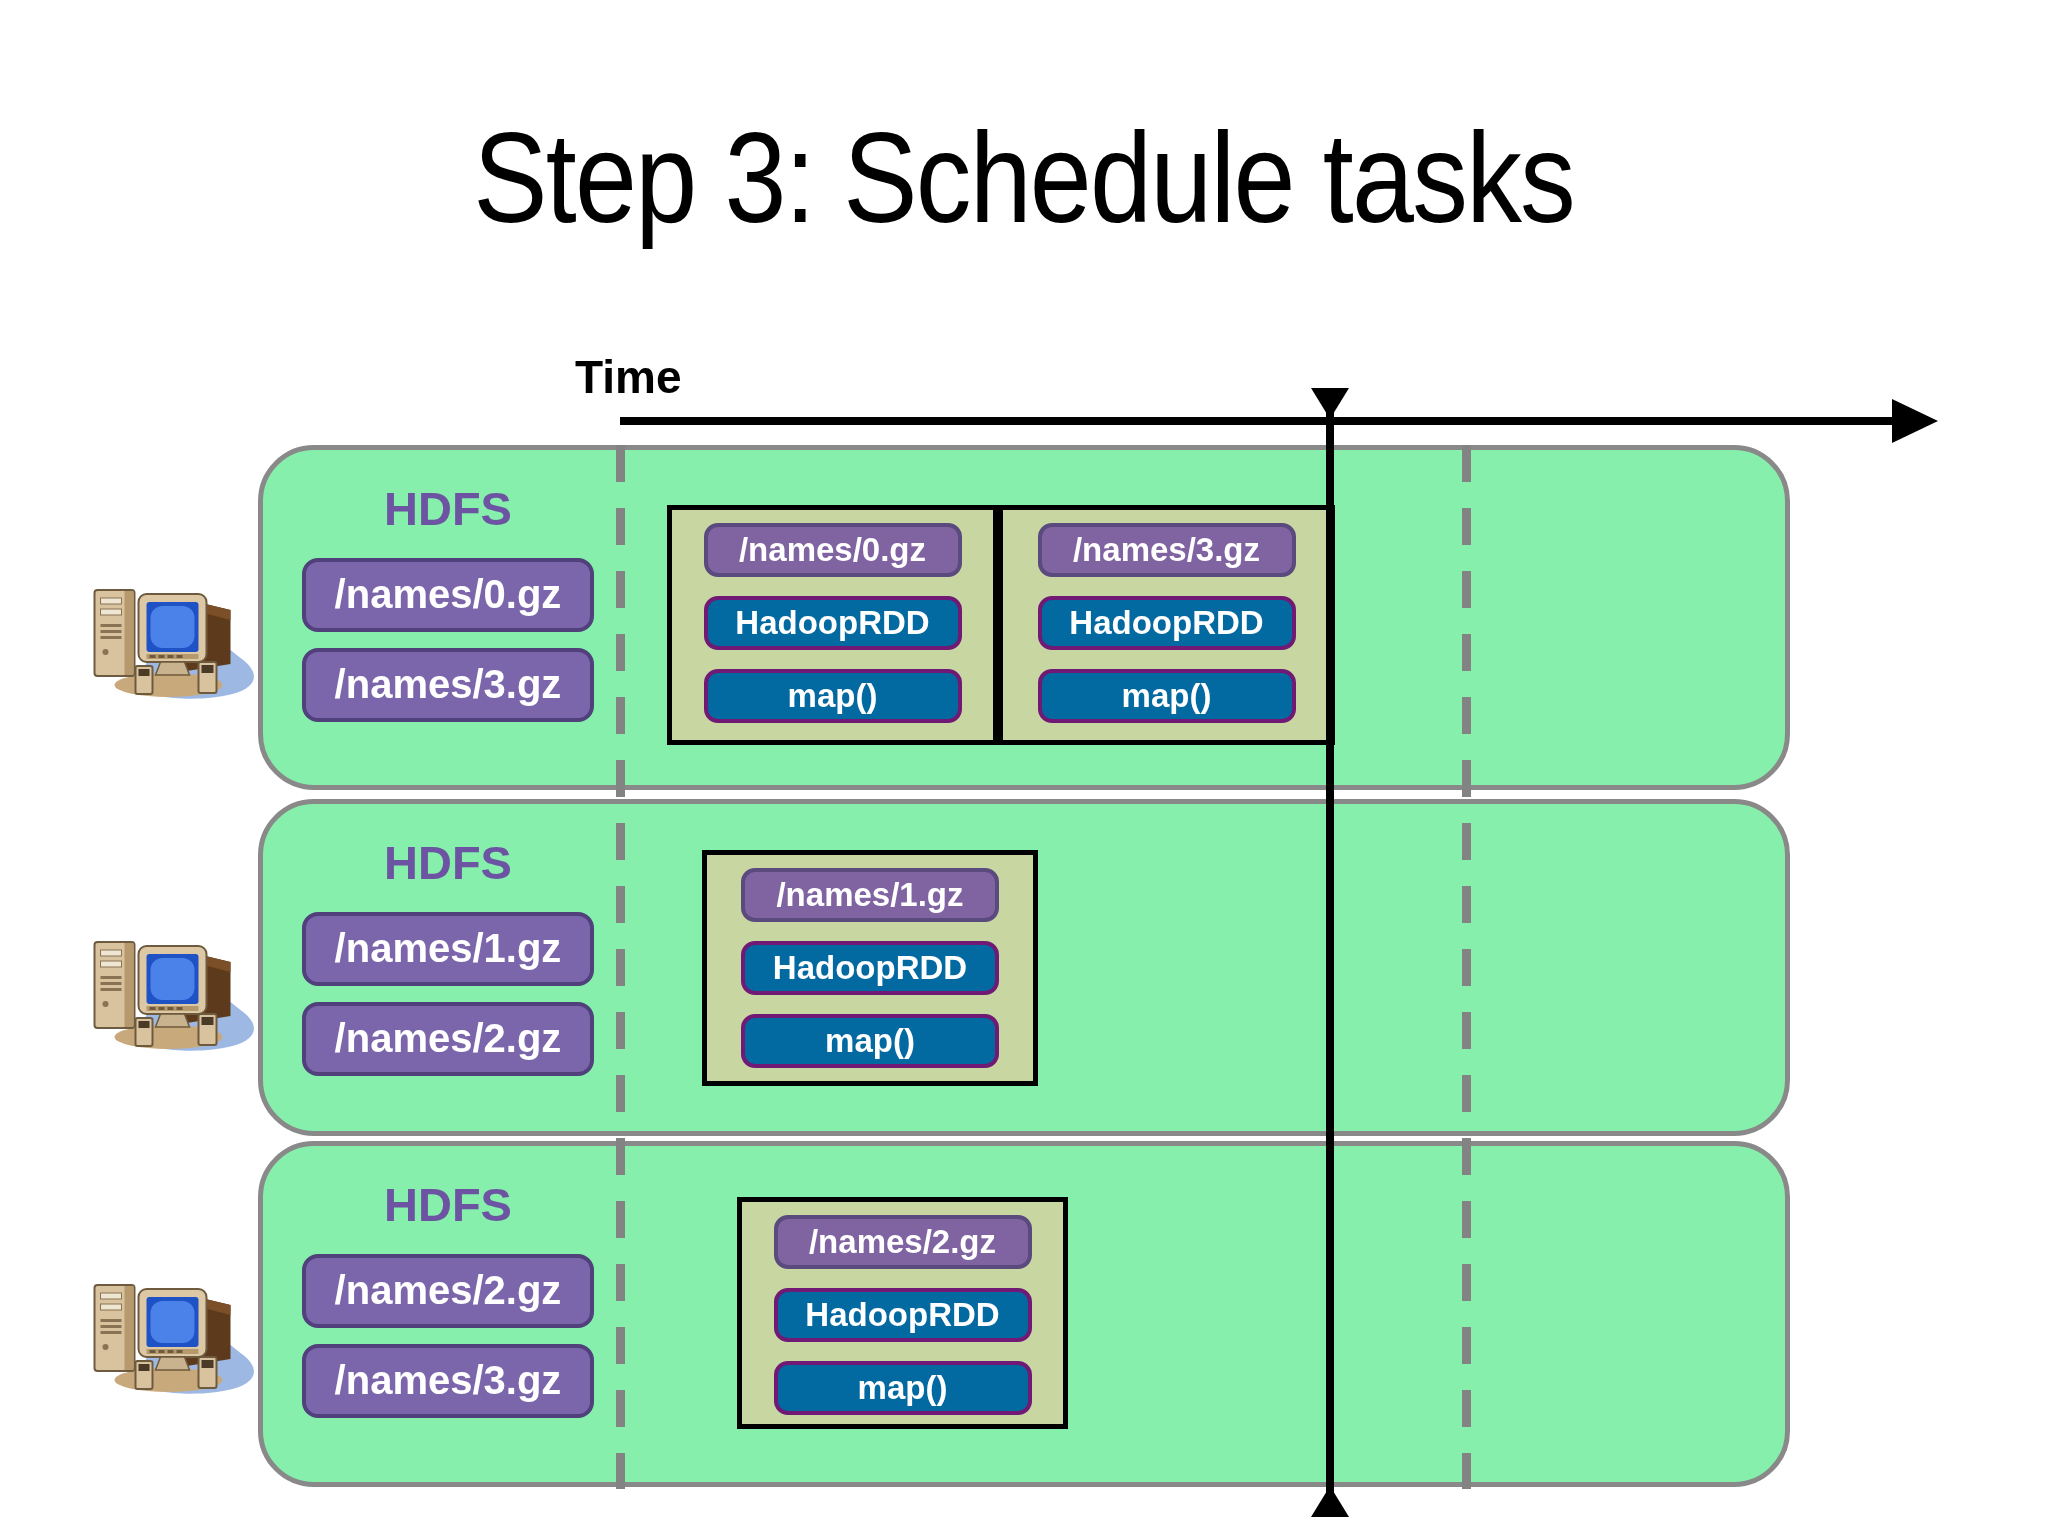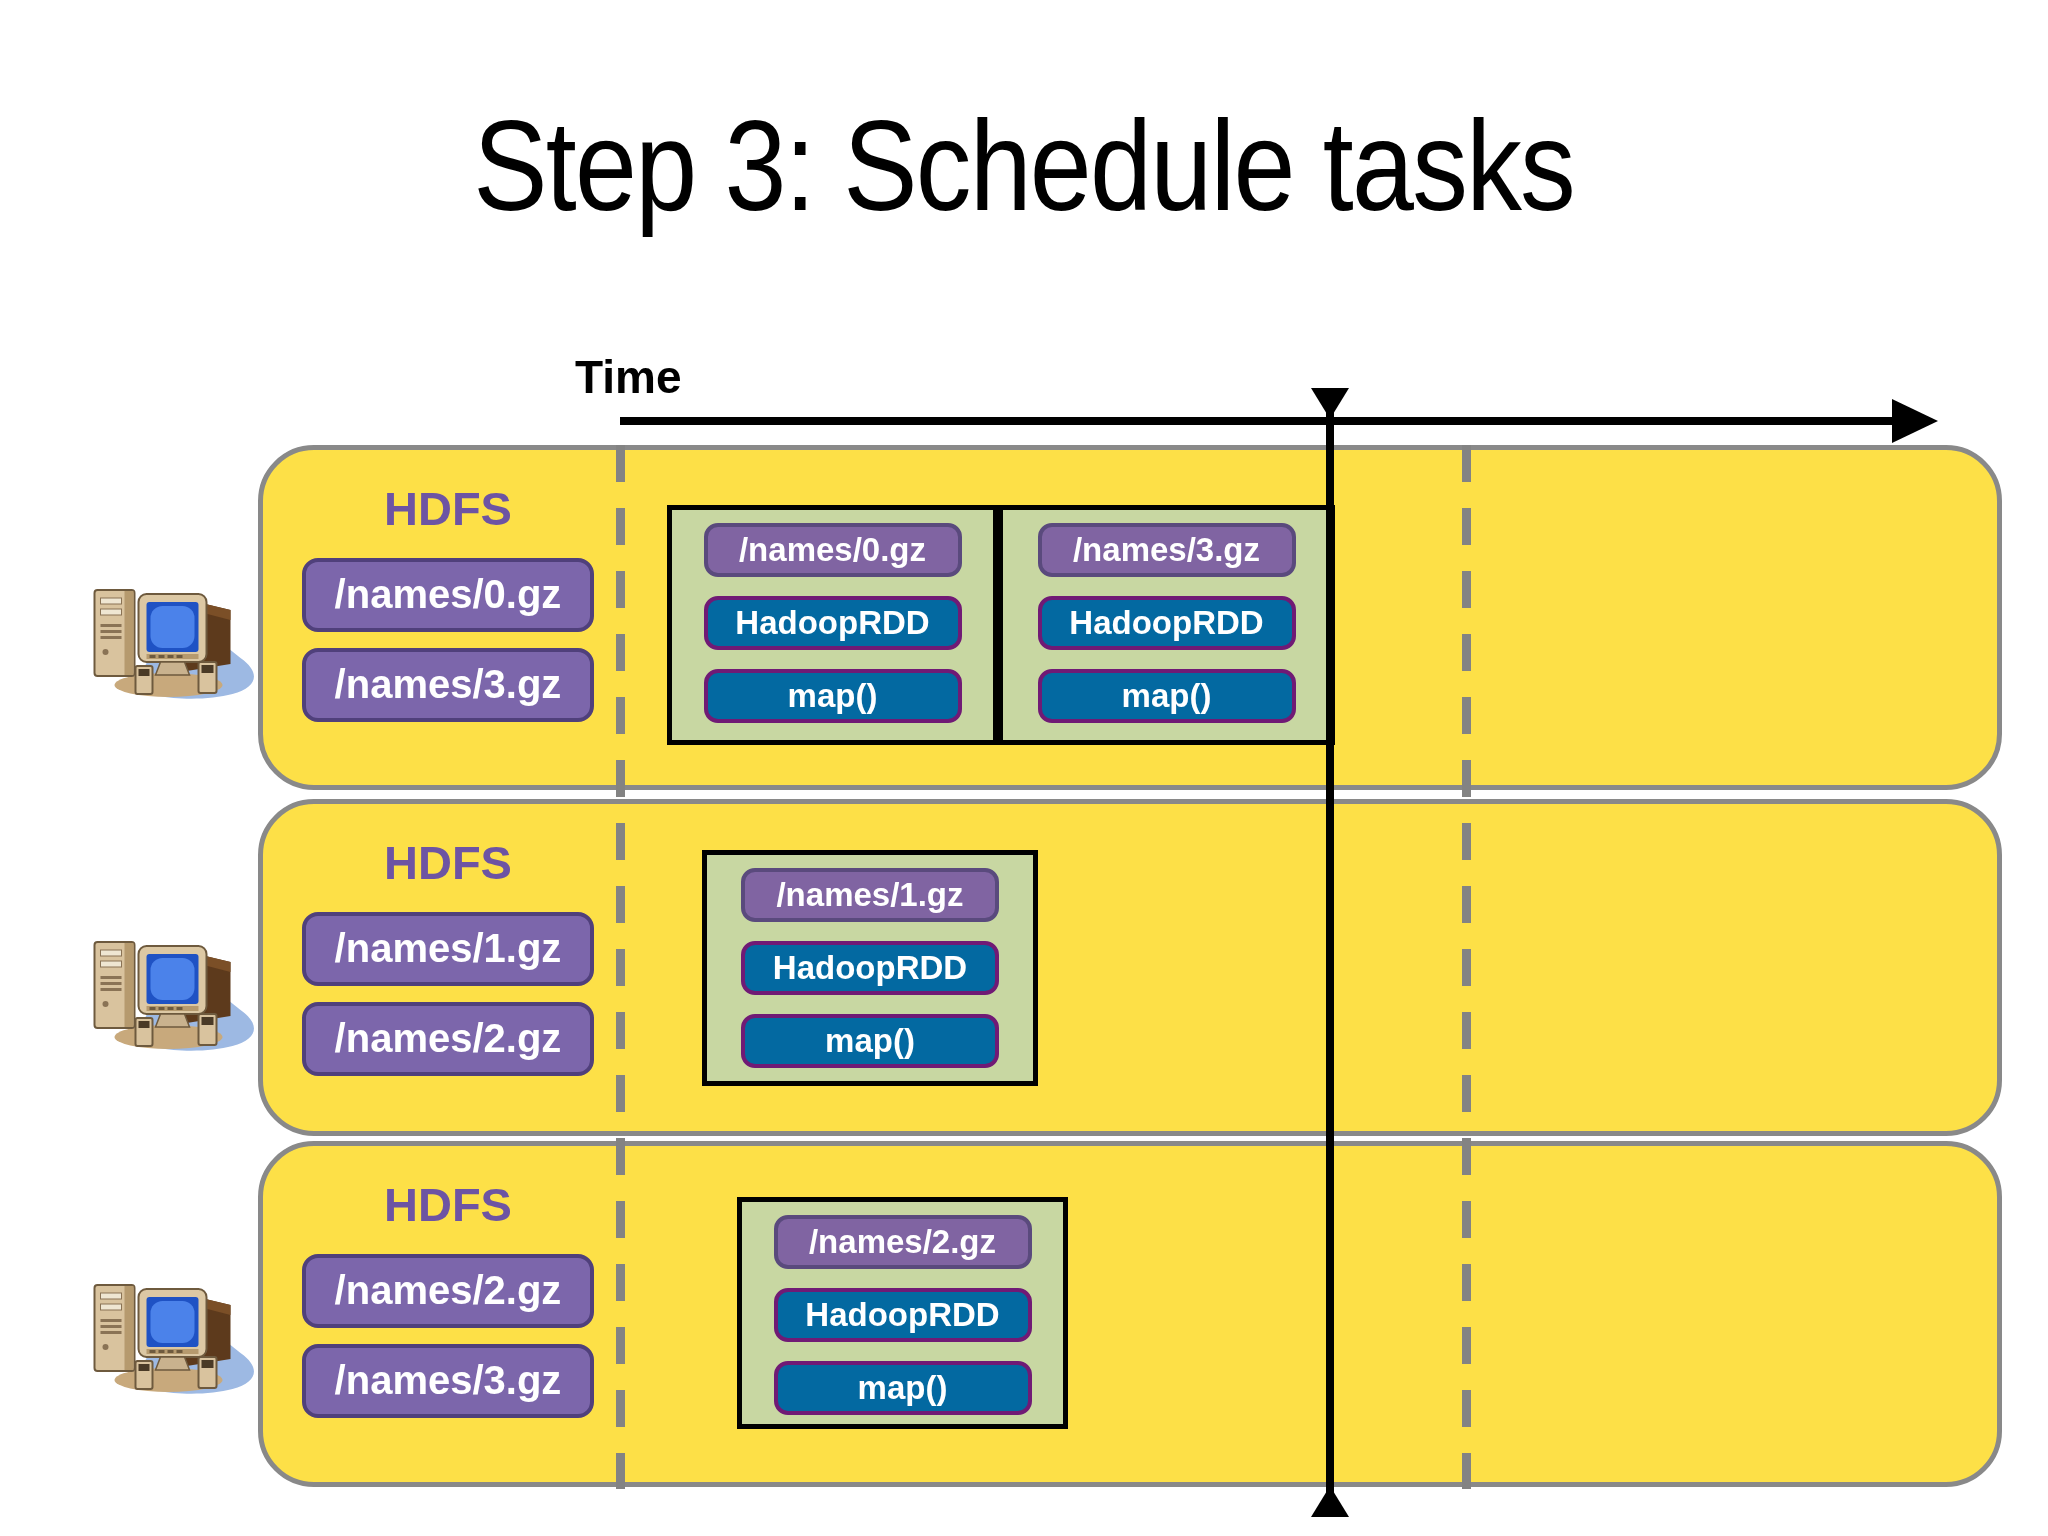--- a/index.html
+++ b/index.html
@@ -1,20 +1,20 @@
 <!DOCTYPE html>
 <html><head>
 <meta charset="utf-8">
 <style>
   html,body{margin:0;padding:0;background:#fff;}
   .canvas{position:relative;width:2048px;height:1536px;background:#ffffff;overflow:hidden;
           font-family:"Liberation Sans",sans-serif;}
 
   
-  .title{position:absolute;left:0;top:92px;width:100%;text-align:center;
+  .title{position:absolute;left:0;top:104px;width:100%;text-align:center;
          font-size:128px;font-weight:400;color:#000;white-space:nowrap;}
   .title span{display:inline-block;transform:scaleX(.87);letter-spacing:-2px;}
 
   
   .time-label{position:absolute;left:575px;top:350px;font-size:46px;font-weight:bold;color:#000;}
   .axis-line{position:absolute;left:620px;top:417px;width:1272px;height:8px;background:#000;}
   .axis-arrow{position:absolute;left:1892px;top:399px;width:0;height:0;
               border-left:46px solid #000;border-top:22px solid transparent;border-bottom:22px solid transparent;}
 
   
@@ -23,22 +23,22 @@
       border-left:19px solid transparent;border-right:19px solid transparent;border-top:31px solid #000;}
   .marker-tri-bottom{position:absolute;left:1311px;top:1486px;width:0;height:0;z-index:6;
       border-left:19px solid transparent;border-right:19px solid transparent;border-bottom:31px solid #000;}
 
   
   .dashed{position:absolute;top:445px;width:9px;height:1044px;z-index:3;
       background:repeating-linear-gradient(to bottom,#838383 0 37px,transparent 37px 63px);}
   .dashed-1{left:616px;} .dashed-2{left:1462px;}
 
   
-  .machine-box{position:absolute;left:258px;width:1744px;box-sizing:border-box;
-      border:5px solid #898989;border-radius:56px;background:#fde047;z-index:1;}
+  .machine-box{position:absolute;left:258px;width:1532px;box-sizing:border-box;
+      border:5px solid #898989;border-radius:56px;background:#86efac;z-index:1;}
   .machine-1{top:445px;height:345px;}
   .machine-2{top:799px;height:337px;}
   .machine-3{top:1141px;height:346px;}
 
   .hdfs-label{position:absolute;left:39px;top:31px;width:292px;text-align:center;
       font-size:47px;font-weight:bold;color:#6d54a3;}
   .file-pill{position:absolute;left:39px;width:292px;height:74px;box-sizing:border-box;
       background:#7c66ab;border:4px solid #50407b;border-radius:16px;
       color:#fff;font-size:40px;font-weight:bold;text-align:center;line-height:64px;}
   .file-1{top:108px;} .file-2{top:198px;}

